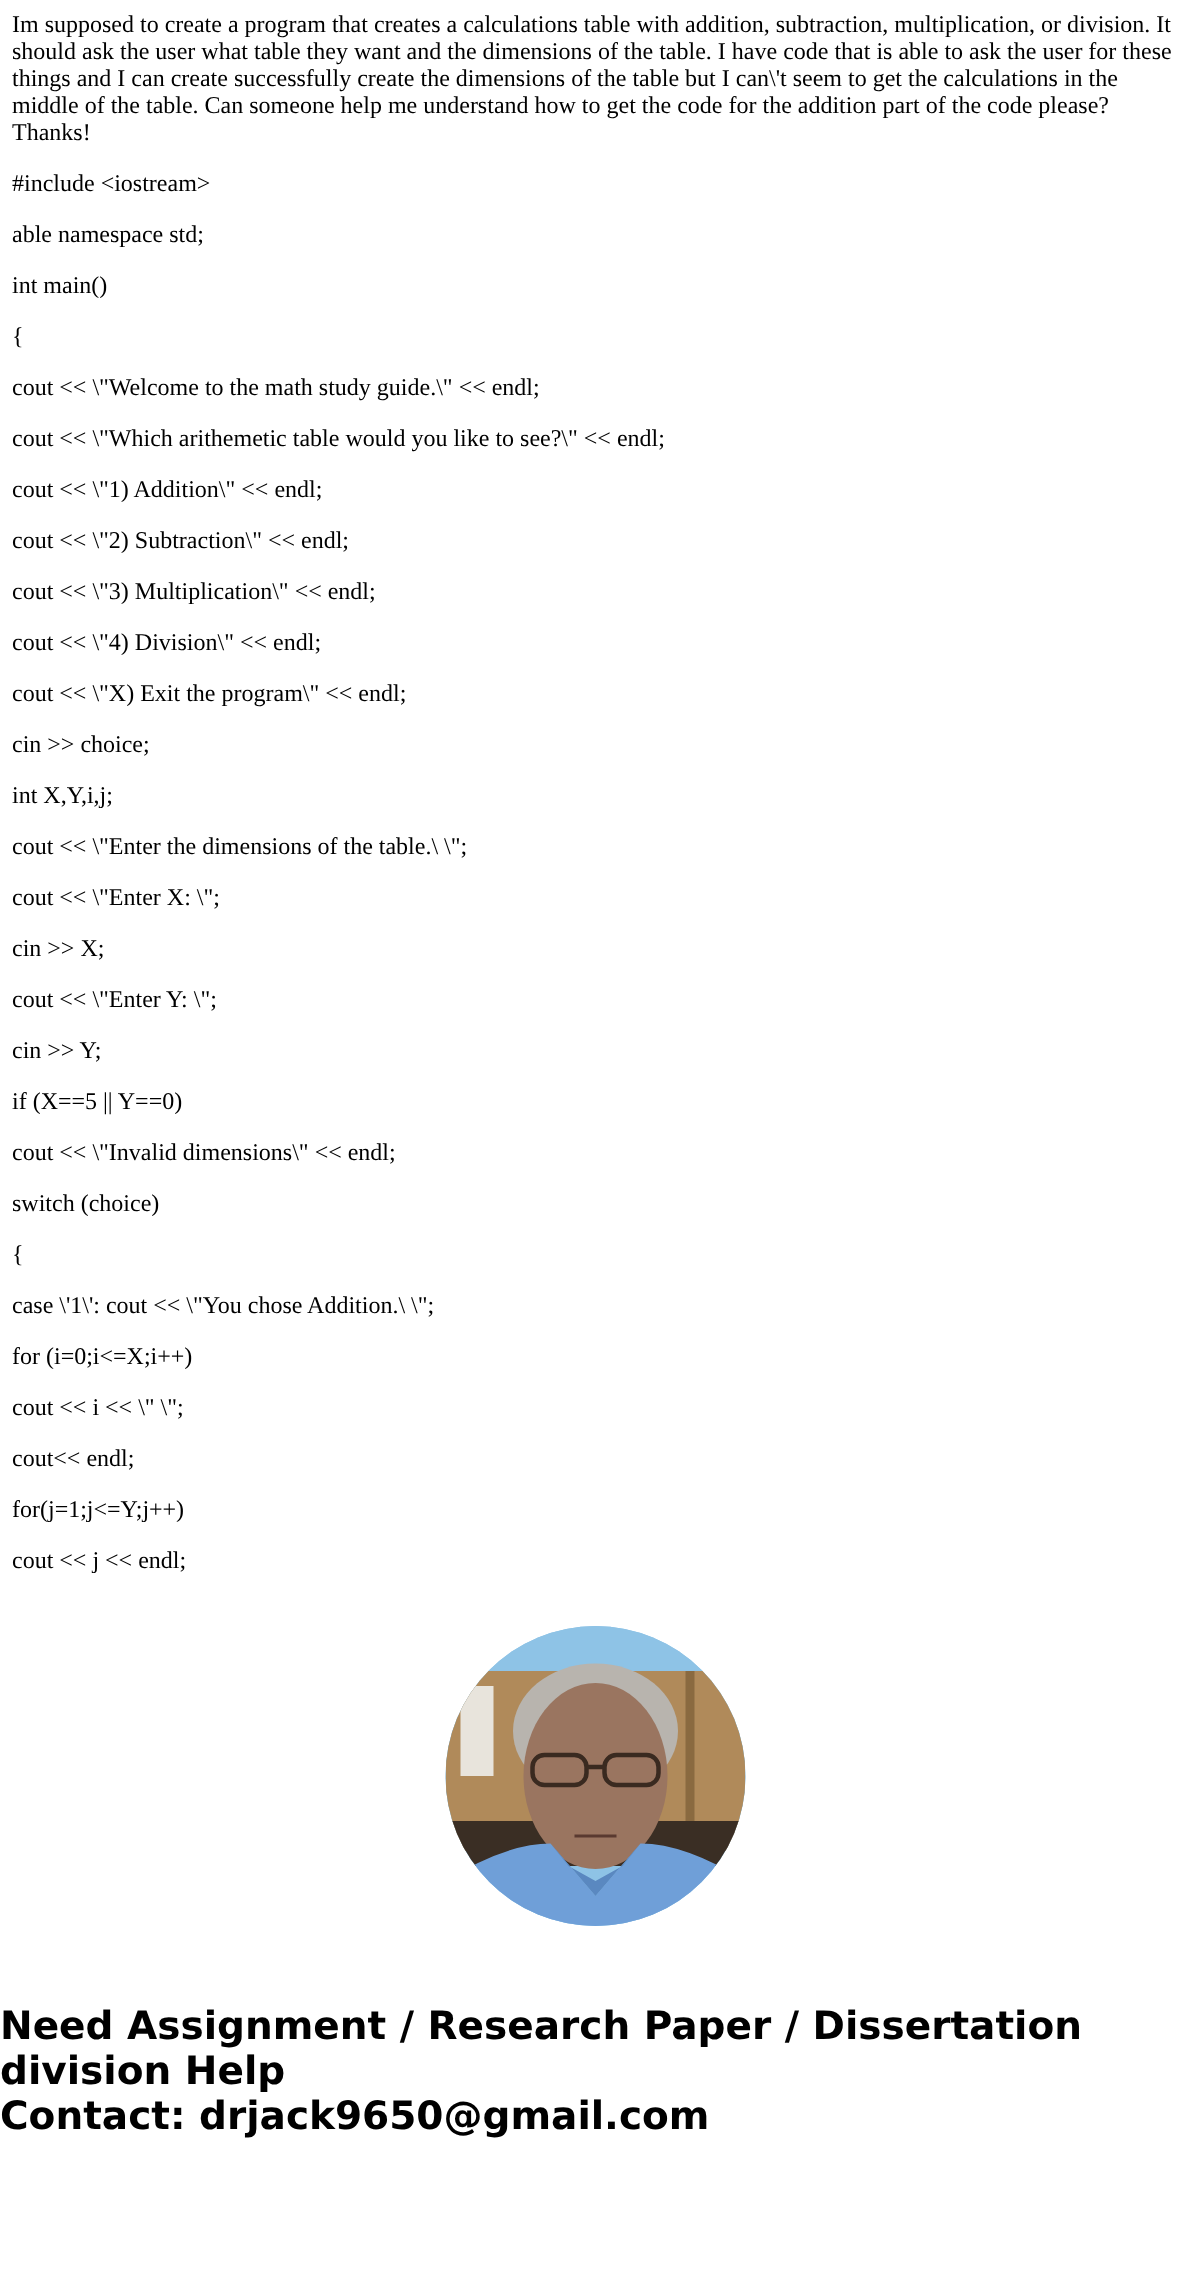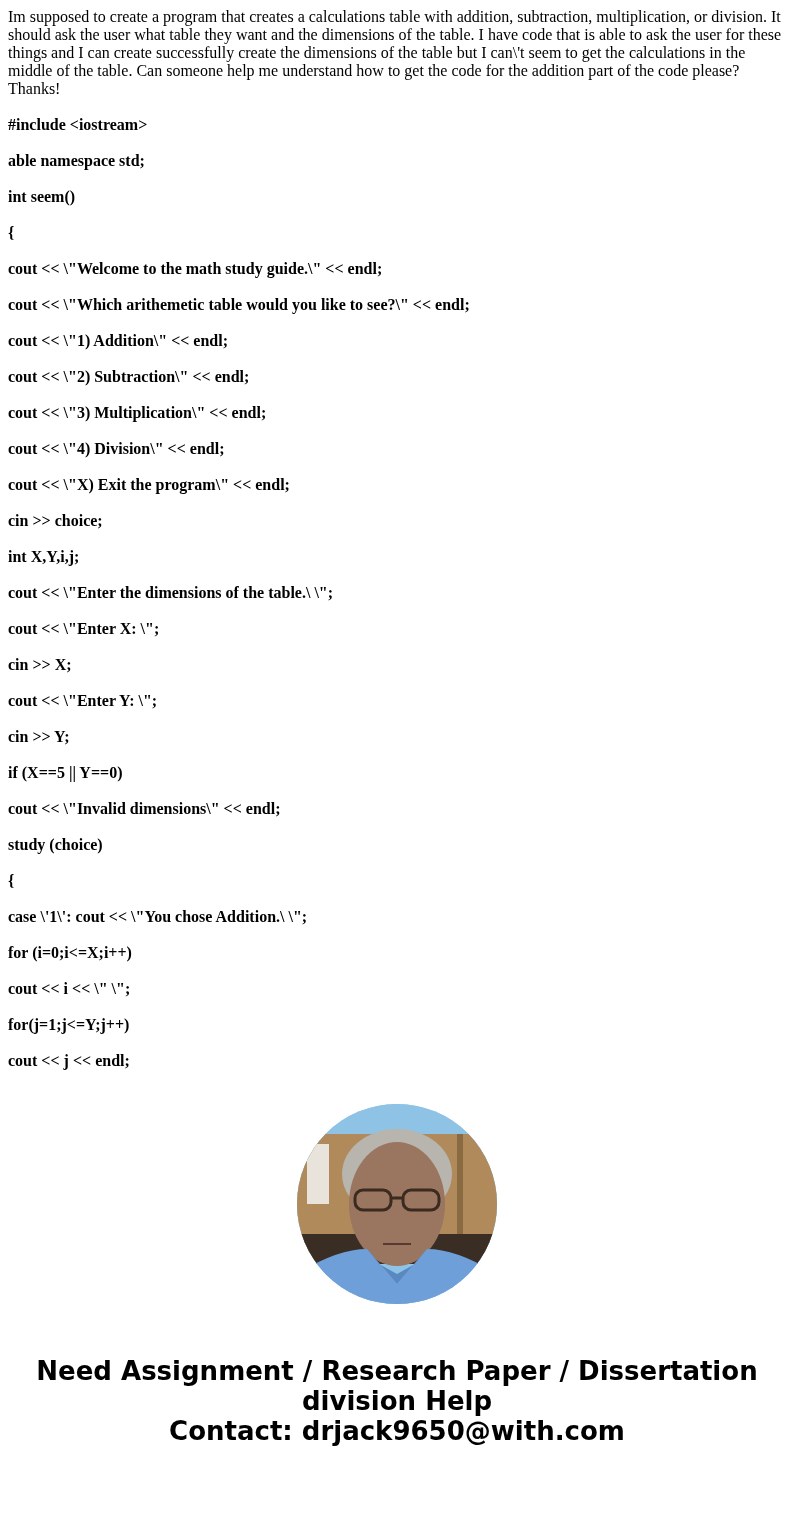--- a/index.html
+++ b/index.html
@@ -6,74 +6,74 @@
   body {
     width: 794px;
     min-height: 1523px;
     font-family: "Liberation Serif", serif;
     font-size: 16px;
     color: #000000;
     line-height: 18px;
   }
   .content { padding: 8px 8px 0 8px; }
   .intro { margin: 0 0 16px 0; }
-  .code-line { margin: 18px 0 16px 0; white-space: pre-wrap; font-weight: bold; }
+  .code-line { margin: 6px 0 16px 0; white-space: pre-wrap; }
   .avatar-wrap {
     display: flex;
     justify-content: center;
     margin-top: 34px;
   }
   .avatar {
     width: 200px; height: 200px;
     border-radius: 50%;
     overflow: hidden;
     position: relative;
     background: #8ec3e6;
   }
   .ad {
-    text-align: center;
     font-family: "DejaVu Sans", sans-serif;
     font-weight: bold;
     font-size: 26px;
     line-height: 30px;
     margin-top: 52px;
     padding-bottom: 30px;
   }
 </style>
 </head>
 <body>
 
 <div class="content">
   <p class="intro">Im supposed to create a program that creates a calculations table with addition, subtraction, multiplication, or division. It should ask the user what table they want and the dimensions of the table. I have code that is able to ask the user for these things and I can create successfully create the dimensions of the table but I can\'t seem to get the calculations in the middle of the table. Can someone help me understand how to get the code for the addition part of the code please? Thanks!</p>
   <div id="code-block">
       <p class="code-line">#include &lt;iostream&gt;</p>
       <p class="code-line">able namespace std;</p>
-      <p class="code-line">int seem()</p>
+      <p class="code-line">int main()</p>
       <p class="code-line">{</p>
       <p class="code-line">cout &lt;&lt; \"Welcome to the math study guide.\" &lt;&lt; endl;</p>
       <p class="code-line">cout &lt;&lt; \"Which arithemetic table would you like to see?\" &lt;&lt; endl;</p>
       <p class="code-line">cout &lt;&lt; \"1) Addition\" &lt;&lt; endl;</p>
       <p class="code-line">cout &lt;&lt; \"2) Subtraction\" &lt;&lt; endl;</p>
       <p class="code-line">cout &lt;&lt; \"3) Multiplication\" &lt;&lt; endl;</p>
       <p class="code-line">cout &lt;&lt; \"4) Division\" &lt;&lt; endl;</p>
       <p class="code-line">cout &lt;&lt; \"X) Exit the program\" &lt;&lt; endl;</p>
       <p class="code-line">cin &gt;&gt; choice;</p>
       <p class="code-line">int X,Y,i,j;</p>
       <p class="code-line">cout &lt;&lt; \"Enter the dimensions of the table.\ \";</p>
       <p class="code-line">cout &lt;&lt; \"Enter X: \";</p>
       <p class="code-line">cin &gt;&gt; X;</p>
       <p class="code-line">cout &lt;&lt; \"Enter Y: \";</p>
       <p class="code-line">cin &gt;&gt; Y;</p>
       <p class="code-line">if (X==5 || Y==0)</p>
       <p class="code-line">cout &lt;&lt; \"Invalid dimensions\" &lt;&lt; endl;</p>
-      <p class="code-line">study (choice)</p>
+      <p class="code-line">switch (choice)</p>
       <p class="code-line">{</p>
       <p class="code-line">case \'1\': cout &lt;&lt; \"You chose Addition.\ \";</p>
       <p class="code-line">for (i=0;i&lt;=X;i++)</p>
       <p class="code-line">cout &lt;&lt; i &lt;&lt; \" \";</p>
+      <p class="code-line">cout&lt;&lt; endl;</p>
       <p class="code-line">for(j=1;j&lt;=Y;j++)</p>
       <p class="code-line">cout &lt;&lt; j &lt;&lt; endl;</p>
     </div>
 </div>
 
 <div class="avatar-wrap">
   <div class="avatar">
     <svg width="200" height="200" viewBox="0 0 200 200">
       <rect x="0" y="0" width="200" height="200" fill="#8ec3e6"></rect>
       <rect x="0" y="30" width="200" height="120" fill="#b08a5a"></rect>
@@ -88,14 +88,14 @@
       <line x1="86" y1="140" x2="114" y2="140" stroke="#5a3a30" stroke-width="2"></line>
       <path d="M0 200 L0 170 Q40 145 70 145 L100 180 L130 145 Q160 145 200 170 L200 200 Z" fill="#6f9fd8"></path>
       <path d="M70 145 L100 180 L130 145 L118 160 L100 170 L82 160 Z" fill="#5a88c0"></path>
     </svg>
   </div>
 </div>
 
 <div class="ad">
   <div>Need Assignment / Research Paper / Dissertation</div>
   <div>division Help</div>
-  <div>Contact: drjack9650@with.com</div>
+  <div>Contact: drjack9650@gmail.com</div>
 </div>
 
 </body></html>

